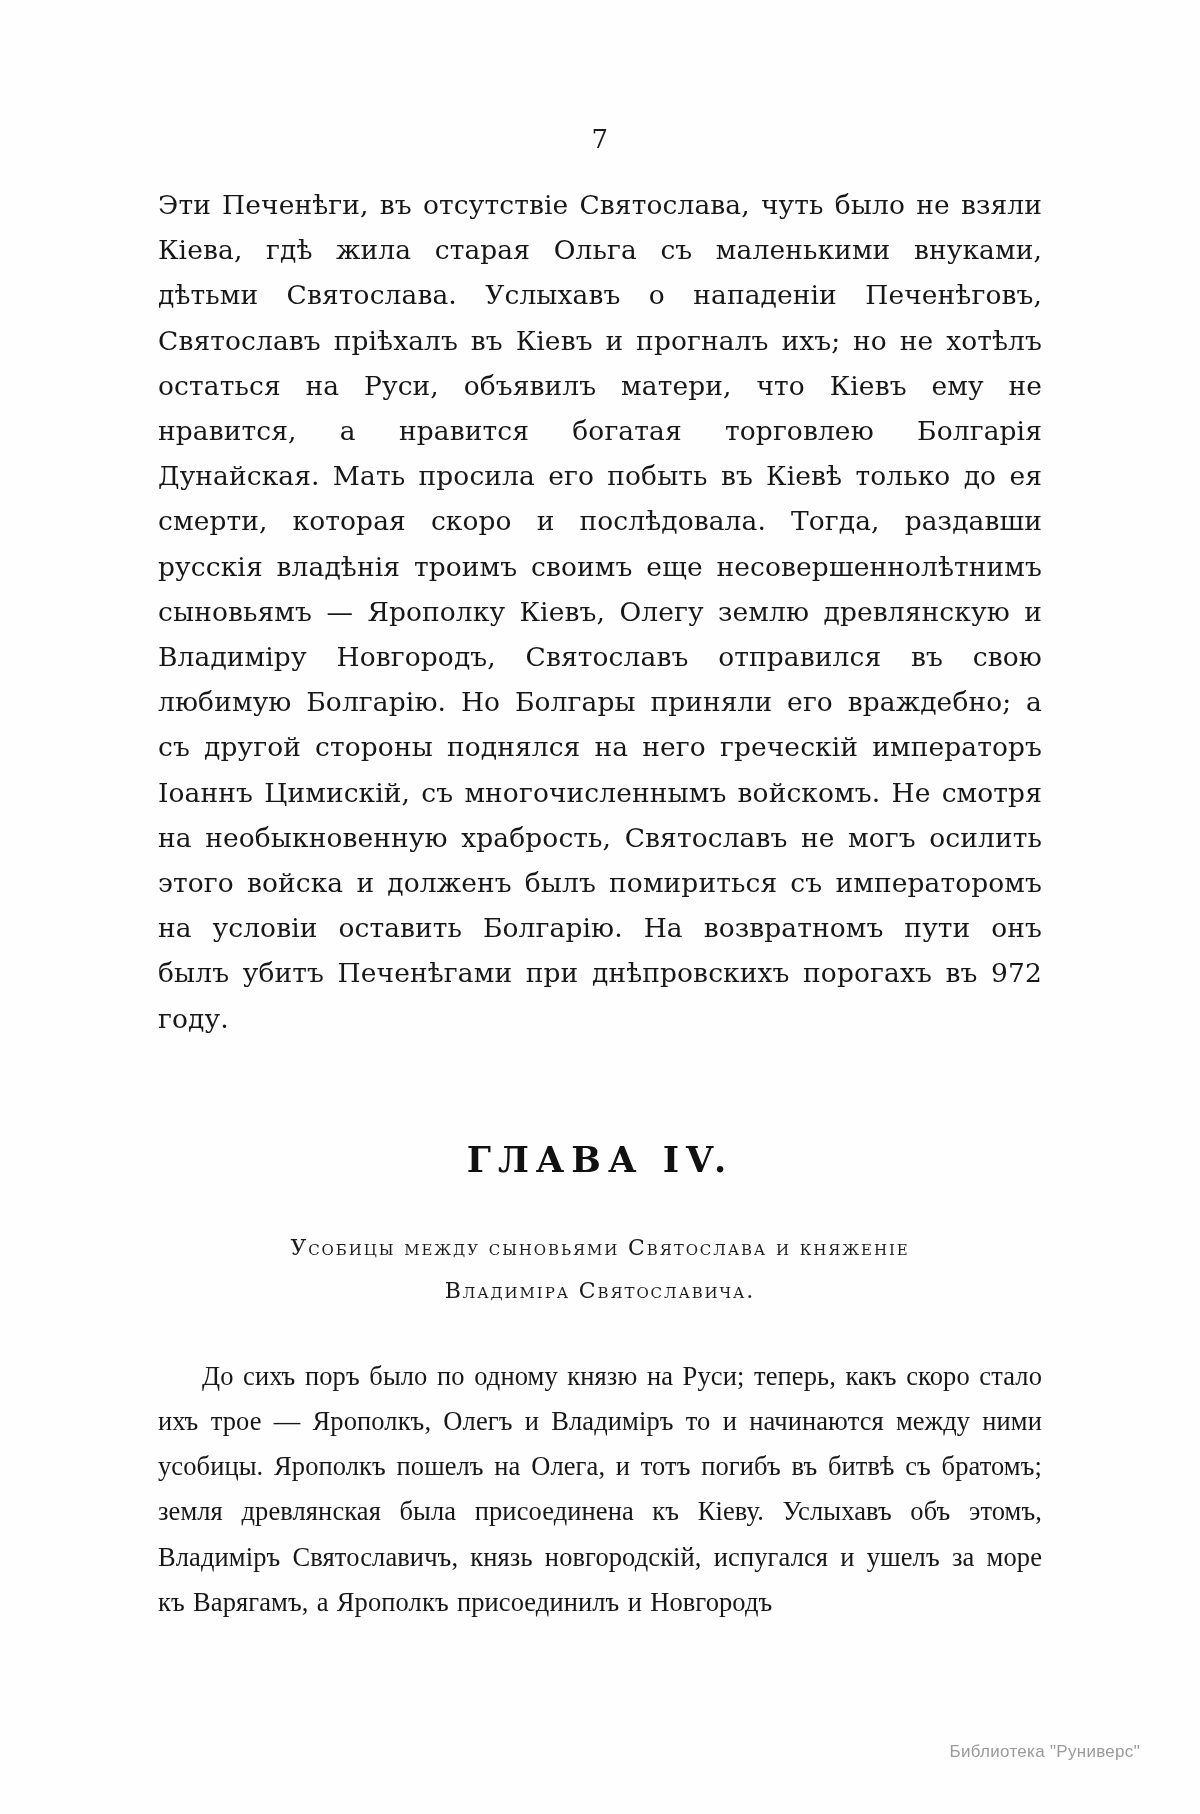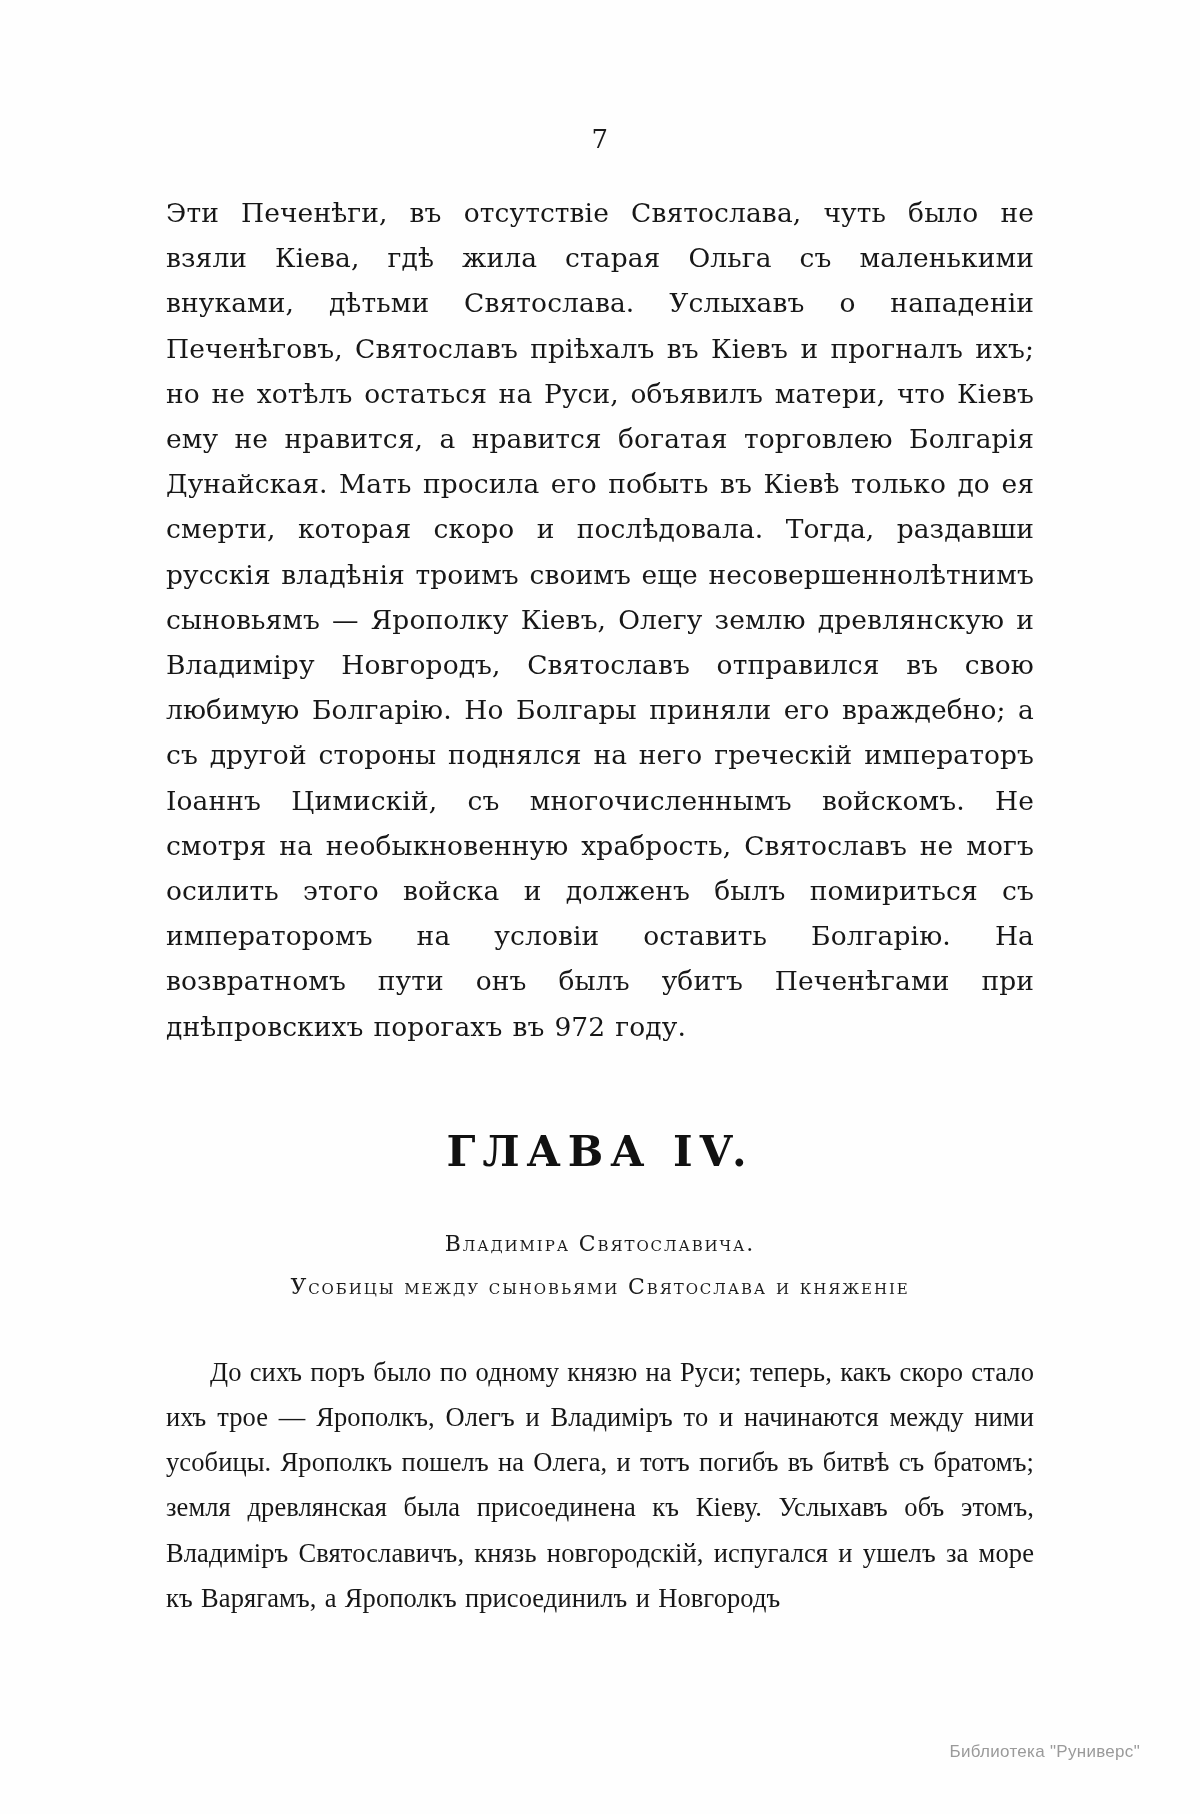--- a/index.html
+++ b/index.html
@@ -41,32 +41,32 @@
     width: 884px;
   }
   .para {
     font-size: 26.5px;
     line-height: 45.2px;
     text-align: justify;
     text-justify: inter-word;
     color: #171717;
     letter-spacing: 0.1px;
     word-spacing: 1.5px;
-    margin: 8px;
+    margin: 0;
   }
   .para.first-para {
     text-indent: 0;
   }
   .para.indent {
     text-indent: 44px;
   }
   .chapter-title {
-    margin-top: 78px;
+    margin-top: 98px;
     text-align: center;
-    font-size: 42px;
+    font-size: 35px;
     font-weight: bold;
     letter-spacing: 7px;
     color: #111111;
     font-family: "DejaVu Serif", serif;
   }
   .chapter-subtitle {
     margin-top: 46px;
     text-align: center;
     font-size: 22px;
     line-height: 43px;
@@ -100,22 +100,22 @@
 
   <div class="page-number">7</div>
 
   <div class="content">
 
     <p class="para first-para">Эти Печенѣги, въ отсутствіе Святослава, чуть было не взяли Кіева, гдѣ жила старая Ольга съ маленькими внуками, дѣтьми Святослава. Услыхавъ о нападеніи Печенѣговъ, Святославъ пріѣхалъ въ Кіевъ и прогналъ ихъ; но не хотѣлъ остаться на Руси, объявилъ матери, что Кіевъ ему не нравится, а нравится богатая торговлею Болгарія Дунайская. Мать просила его побыть въ Кіевѣ только до ея смерти, которая скоро и послѣдовала. Тогда, раздавши русскія владѣнія троимъ своимъ еще несовершеннолѣтнимъ сыновьямъ — Ярополку Кіевъ, Олегу землю древлянскую и Владиміру Новгородъ, Святославъ отправился въ свою любимую Болгарію. Но Болгары приняли его враждебно; а съ другой стороны поднялся на него греческій императоръ Іоаннъ Цимискій, съ многочисленнымъ войскомъ. Не смотря на необыкновенную храбрость, Святославъ не могъ осилить этого войска и долженъ былъ помириться съ императоромъ на условіи оставить Болгарію. На возвратномъ пути онъ былъ убитъ Печенѣгами при днѣпровскихъ порогахъ въ 972 году.</p>
 
     <div class="chapter-title">ГЛАВА IV.</div>
 
     <div class="chapter-subtitle">
+      <span class="subtitle-line">Усобицы между сыновьями Святослава и княженіе</span>
       <span class="subtitle-line">Владиміра Святославича.</span>
-      <span class="subtitle-line">Усобицы между сыновьями Святослава и княженіе</span>
     </div>
 
     <p class="para indent after-subtitle">До сихъ поръ было по одному князю на Руси; теперь, какъ скоро стало ихъ трое — Ярополкъ, Олегъ и Владиміръ   то и начинаются между ними усобицы. Ярополкъ пошелъ на Олега, и тотъ погибъ въ битвѣ съ братомъ; земля древлянская была присоединена къ Кіеву. Услыхавъ объ этомъ, Владиміръ Святославичъ, князь новгородскій, испугался и ушелъ за море къ Варягамъ, а Ярополкъ присоединилъ и Новгородъ</p>
 
   </div>
 
   <div class="watermark">Библиотека "Руниверс"</div>
 
 </div>
 

